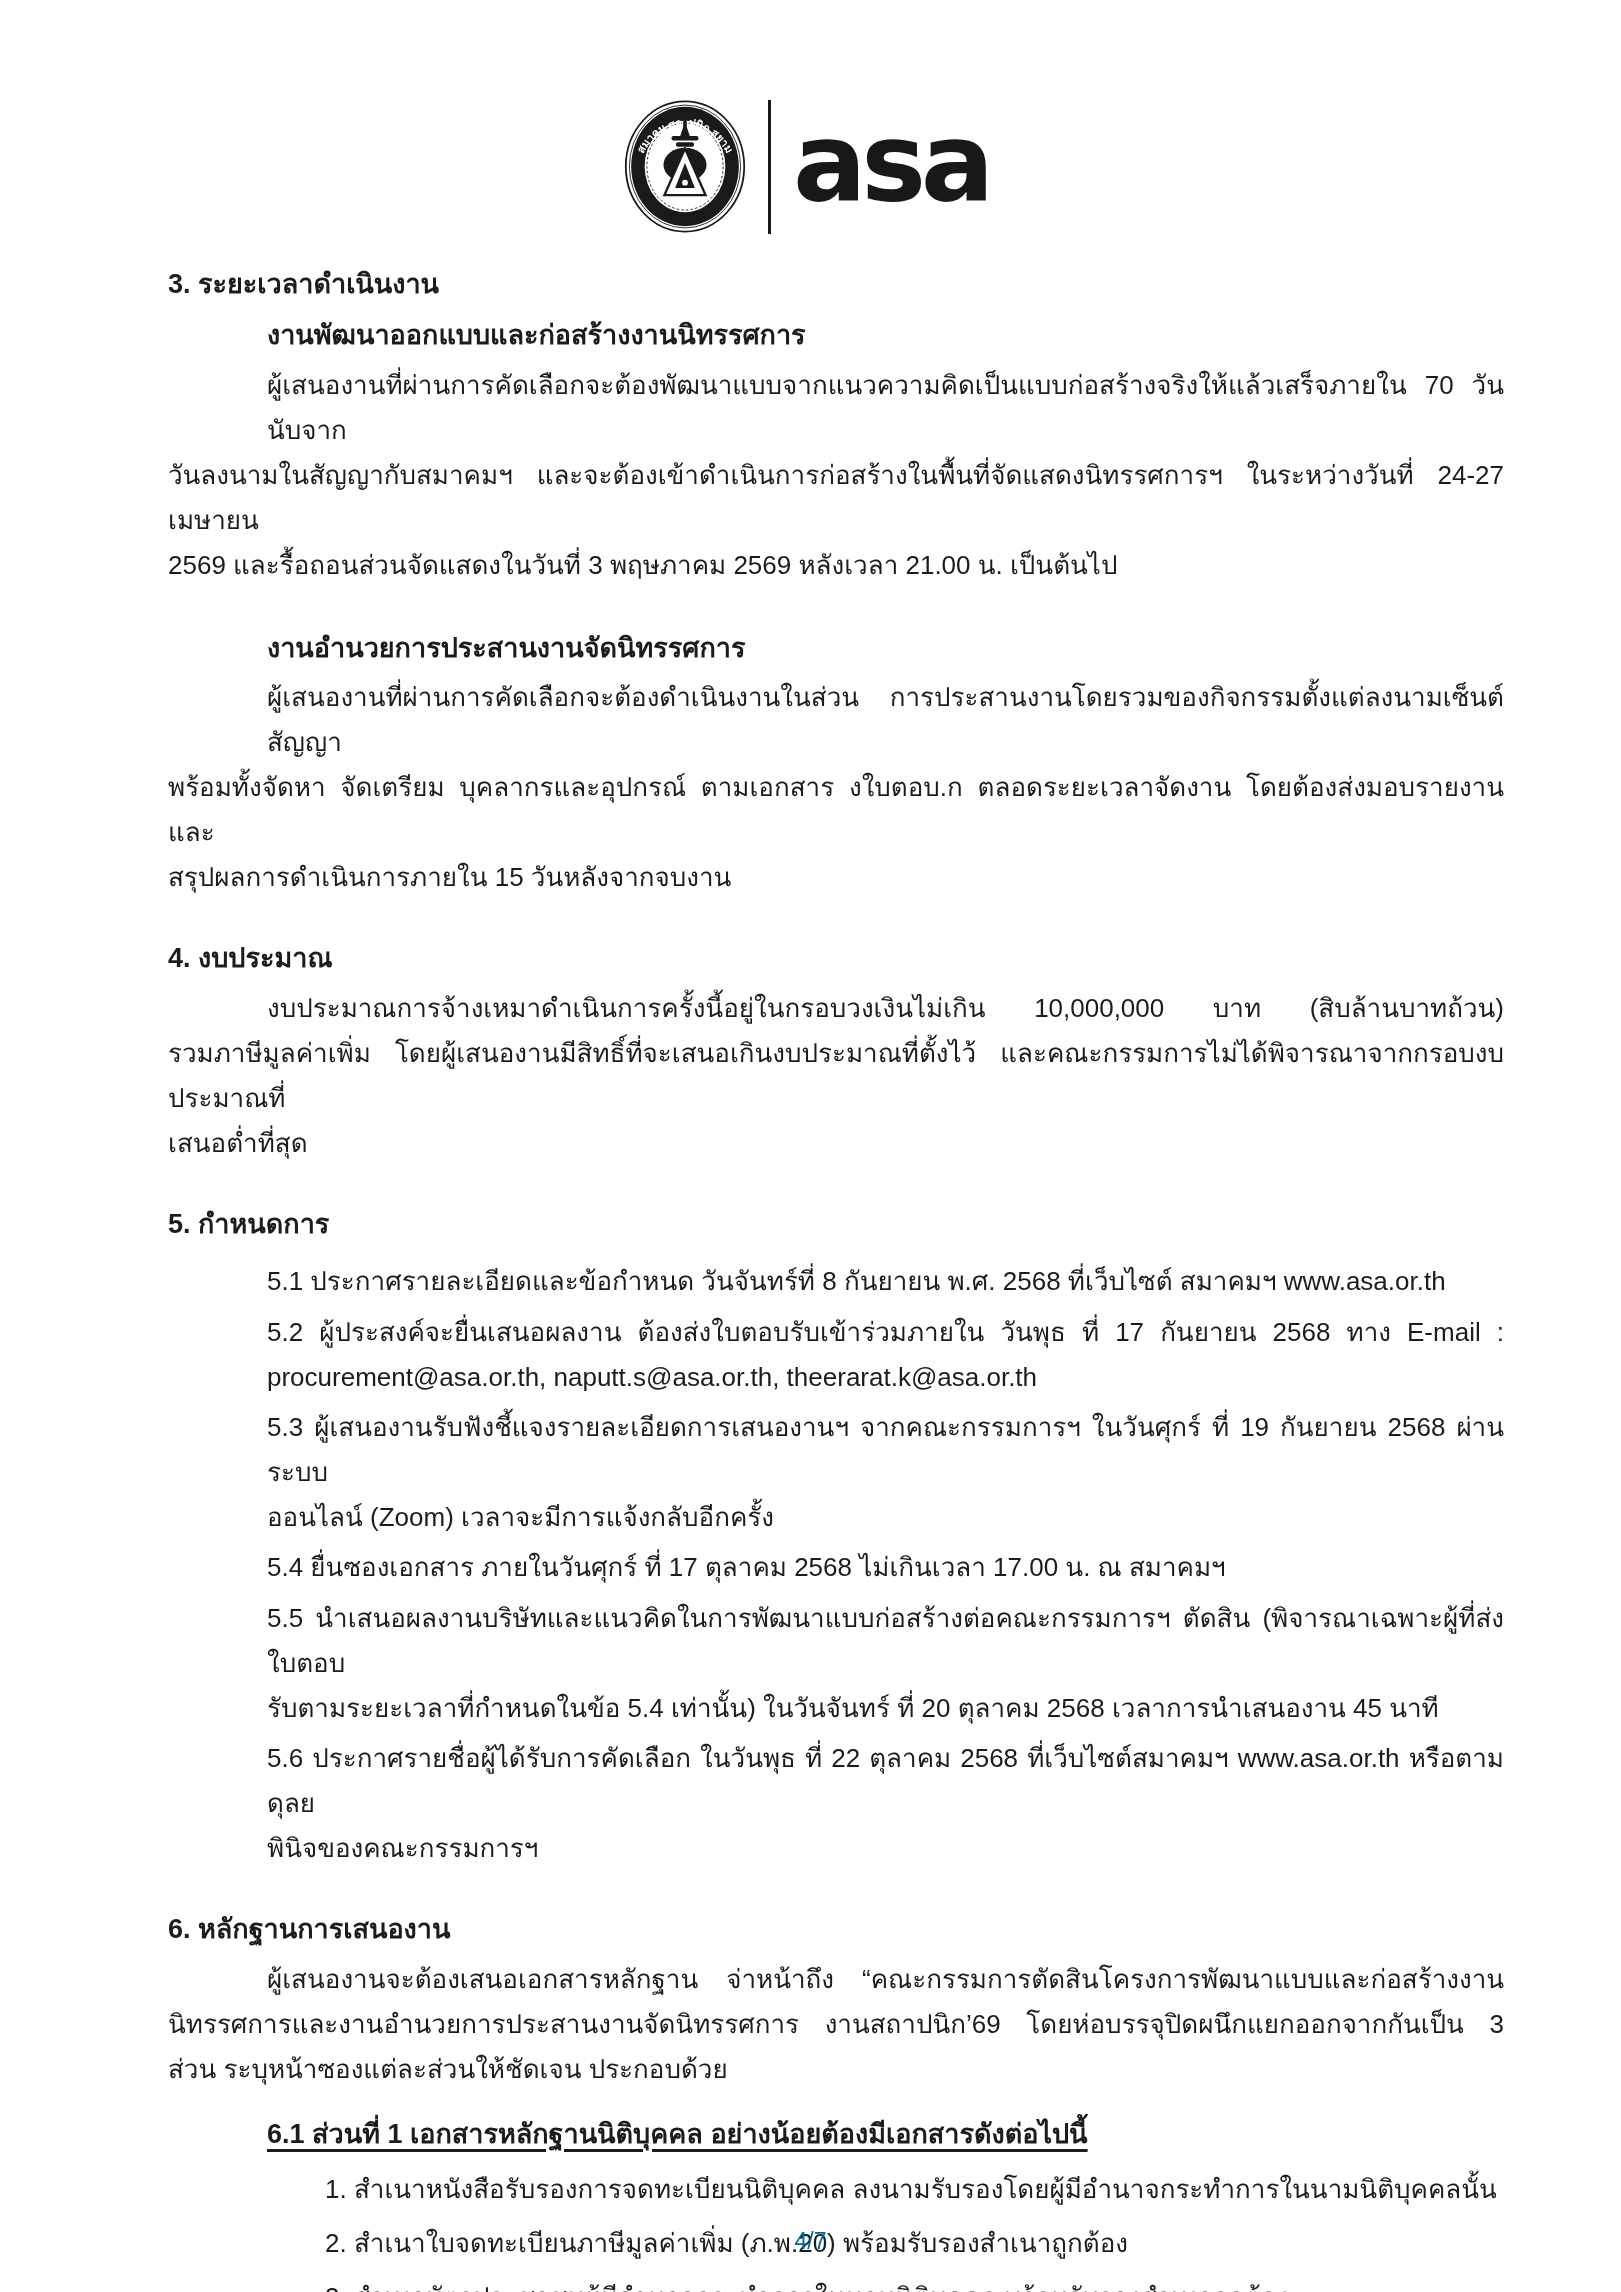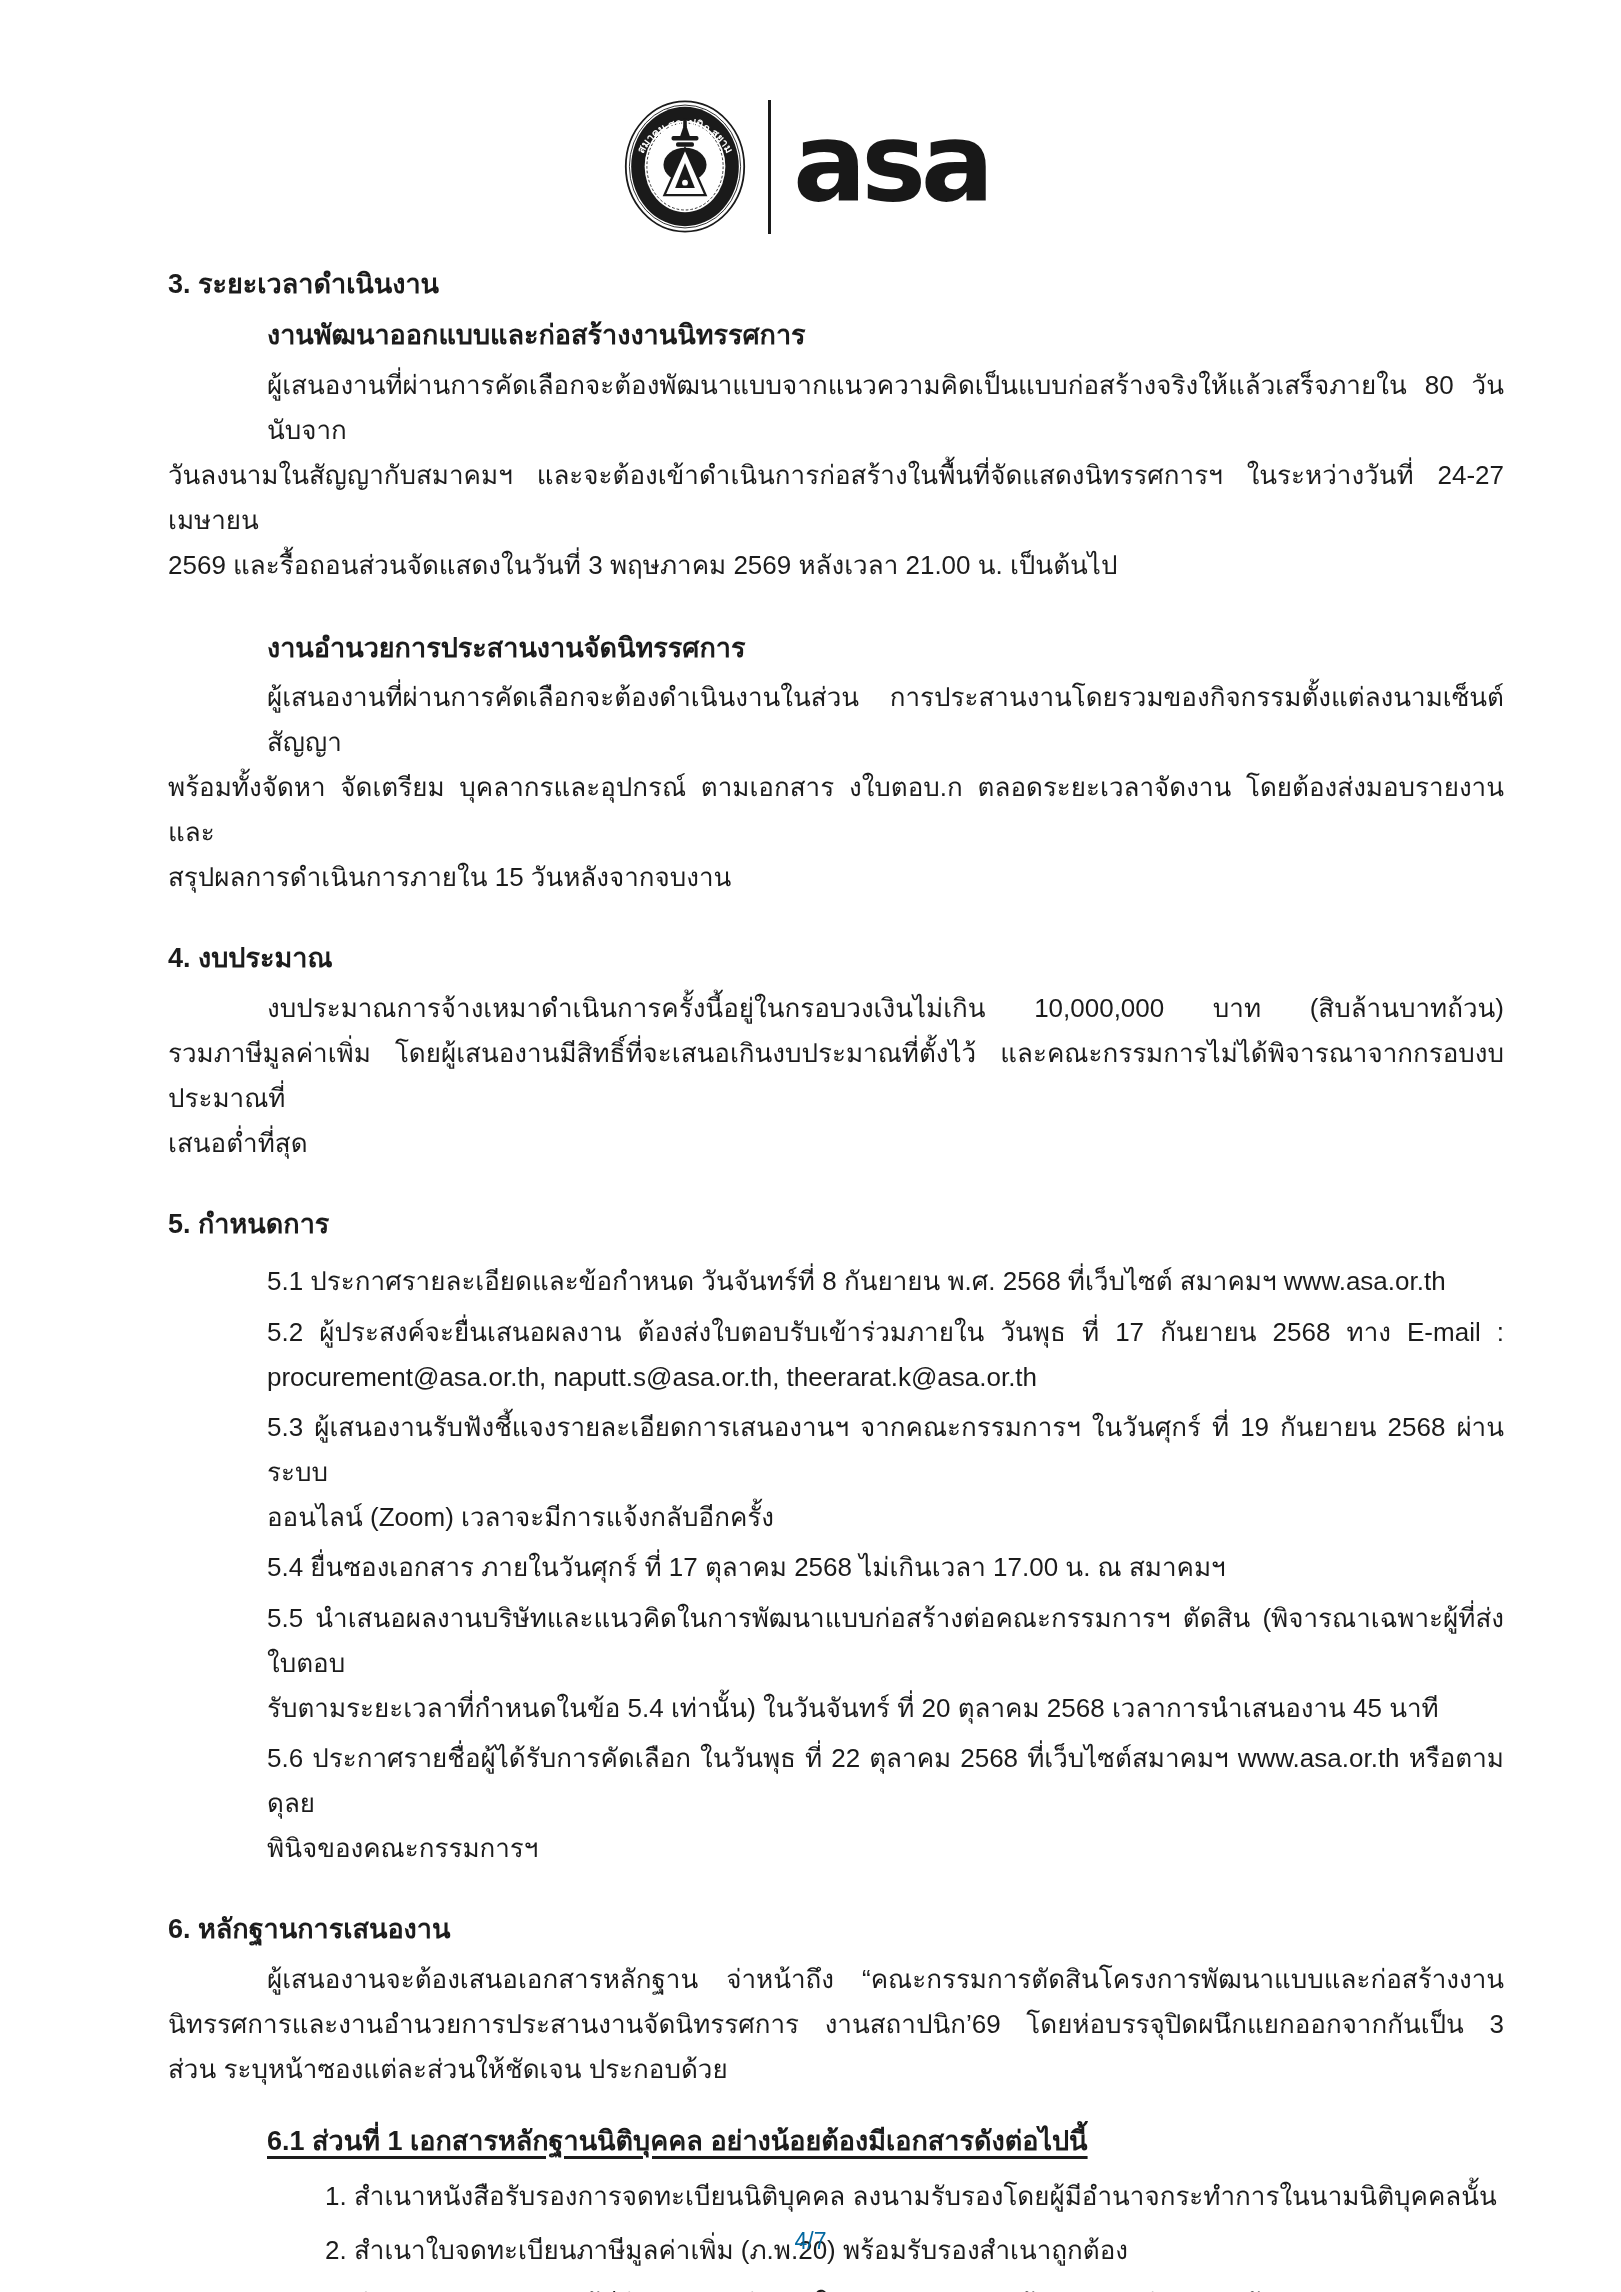--- a/index.html
+++ b/index.html
@@ -29,21 +29,21 @@
   .line{min-height:45px;}
   .b-h1{font-weight:bold;font-size:27px;margin-top:36px;}
   .b-h1:first-child{margin-top:0;}
   .b-h2{font-weight:bold;font-size:27px;padding-left:99px;margin-top:38px;}
   .b-h1 + .b-h2{margin-top:6.3px;}
   .b-para{margin-top:4.5px;}
   .b-para .line.first{padding-left:99px;}
   .b-item{padding-left:99px;margin-top:5.4px;}
   .b-h1 + .b-item{margin-top:12.5px;}
   .b-h2u{
-    font-weight:bold;font-size:27px;padding-left:99px;margin-top:27px;
+    font-weight:bold;font-size:27px;padding-left:99px;margin-top:20px;
     text-decoration:underline;text-decoration-thickness:2.7px;text-underline-offset:6.3px;
   }
   .b-li{padding-left:157px;margin-top:9px;}
   .b-h2u + .b-li{margin-top:10.7px;}
   
   .b-para .line:not(.lastline),
   .b-item .line:not(.lastline),
   .b-li  .line:not(.lastline){text-align:justify;text-align-last:justify;}
   
   .footer{
@@ -83,21 +83,21 @@
   </svg>
 
   <div class="logo-divider"></div>
 
   <div class="wordmark">asa</div>
 
   <div class="content">
       <div class="b-h1">3. ระยะเวลาดำเนินงาน</div>
       <div class="b-h2">งานพัฒนาออกแบบและก่อสร้างงานนิทรรศการ</div>
       <div class="b-para">
-        <div class="line first">ผู้เสนองานที่ผ่านการคัดเลือกจะต้องพัฒนาแบบจากแนวความคิดเป็นแบบก่อสร้างจริงให้แล้วเสร็จภายใน 80 วันนับจาก</div>
+        <div class="line first">ผู้เสนองานที่ผ่านการคัดเลือกจะต้องพัฒนาแบบจากแนวความคิดเป็นแบบก่อสร้างจริงให้แล้วเสร็จภายใน 70 วันนับจาก</div>
         <div class="line">วันลงนามในสัญญากับสมาคมฯ และจะต้องเข้าดำเนินการก่อสร้างในพื้นที่จัดแสดงนิทรรศการฯ ในระหว่างวันที่ 24-27 เมษายน</div>
         <div class="line lastline">2569 และรื้อถอนส่วนจัดแสดงในวันที่ 3 พฤษภาคม 2569 หลังเวลา 21.00 น. เป็นต้นไป</div>
       </div>
       <div class="b-h2">งานอำนวยการประสานงานจัดนิทรรศการ</div>
       <div class="b-para">
         <div class="line first">ผู้เสนองานที่ผ่านการคัดเลือกจะต้องดำเนินงานในส่วน การประสานงานโดยรวมของกิจกรรมตั้งแต่ลงนามเซ็นต์สัญญา</div>
         <div class="line">พร้อมทั้งจัดหา จัดเตรียม บุคลากรและอุปกรณ์ ตามเอกสาร งใบตอบ.ก ตลอดระยะเวลาจัดงาน โดยต้องส่งมอบรายงานและ</div>
         <div class="line lastline">สรุปผลการดำเนินการภายใน 15 วันหลังจากจบงาน</div>
       </div>
       <div class="b-h1">4. งบประมาณ</div>

